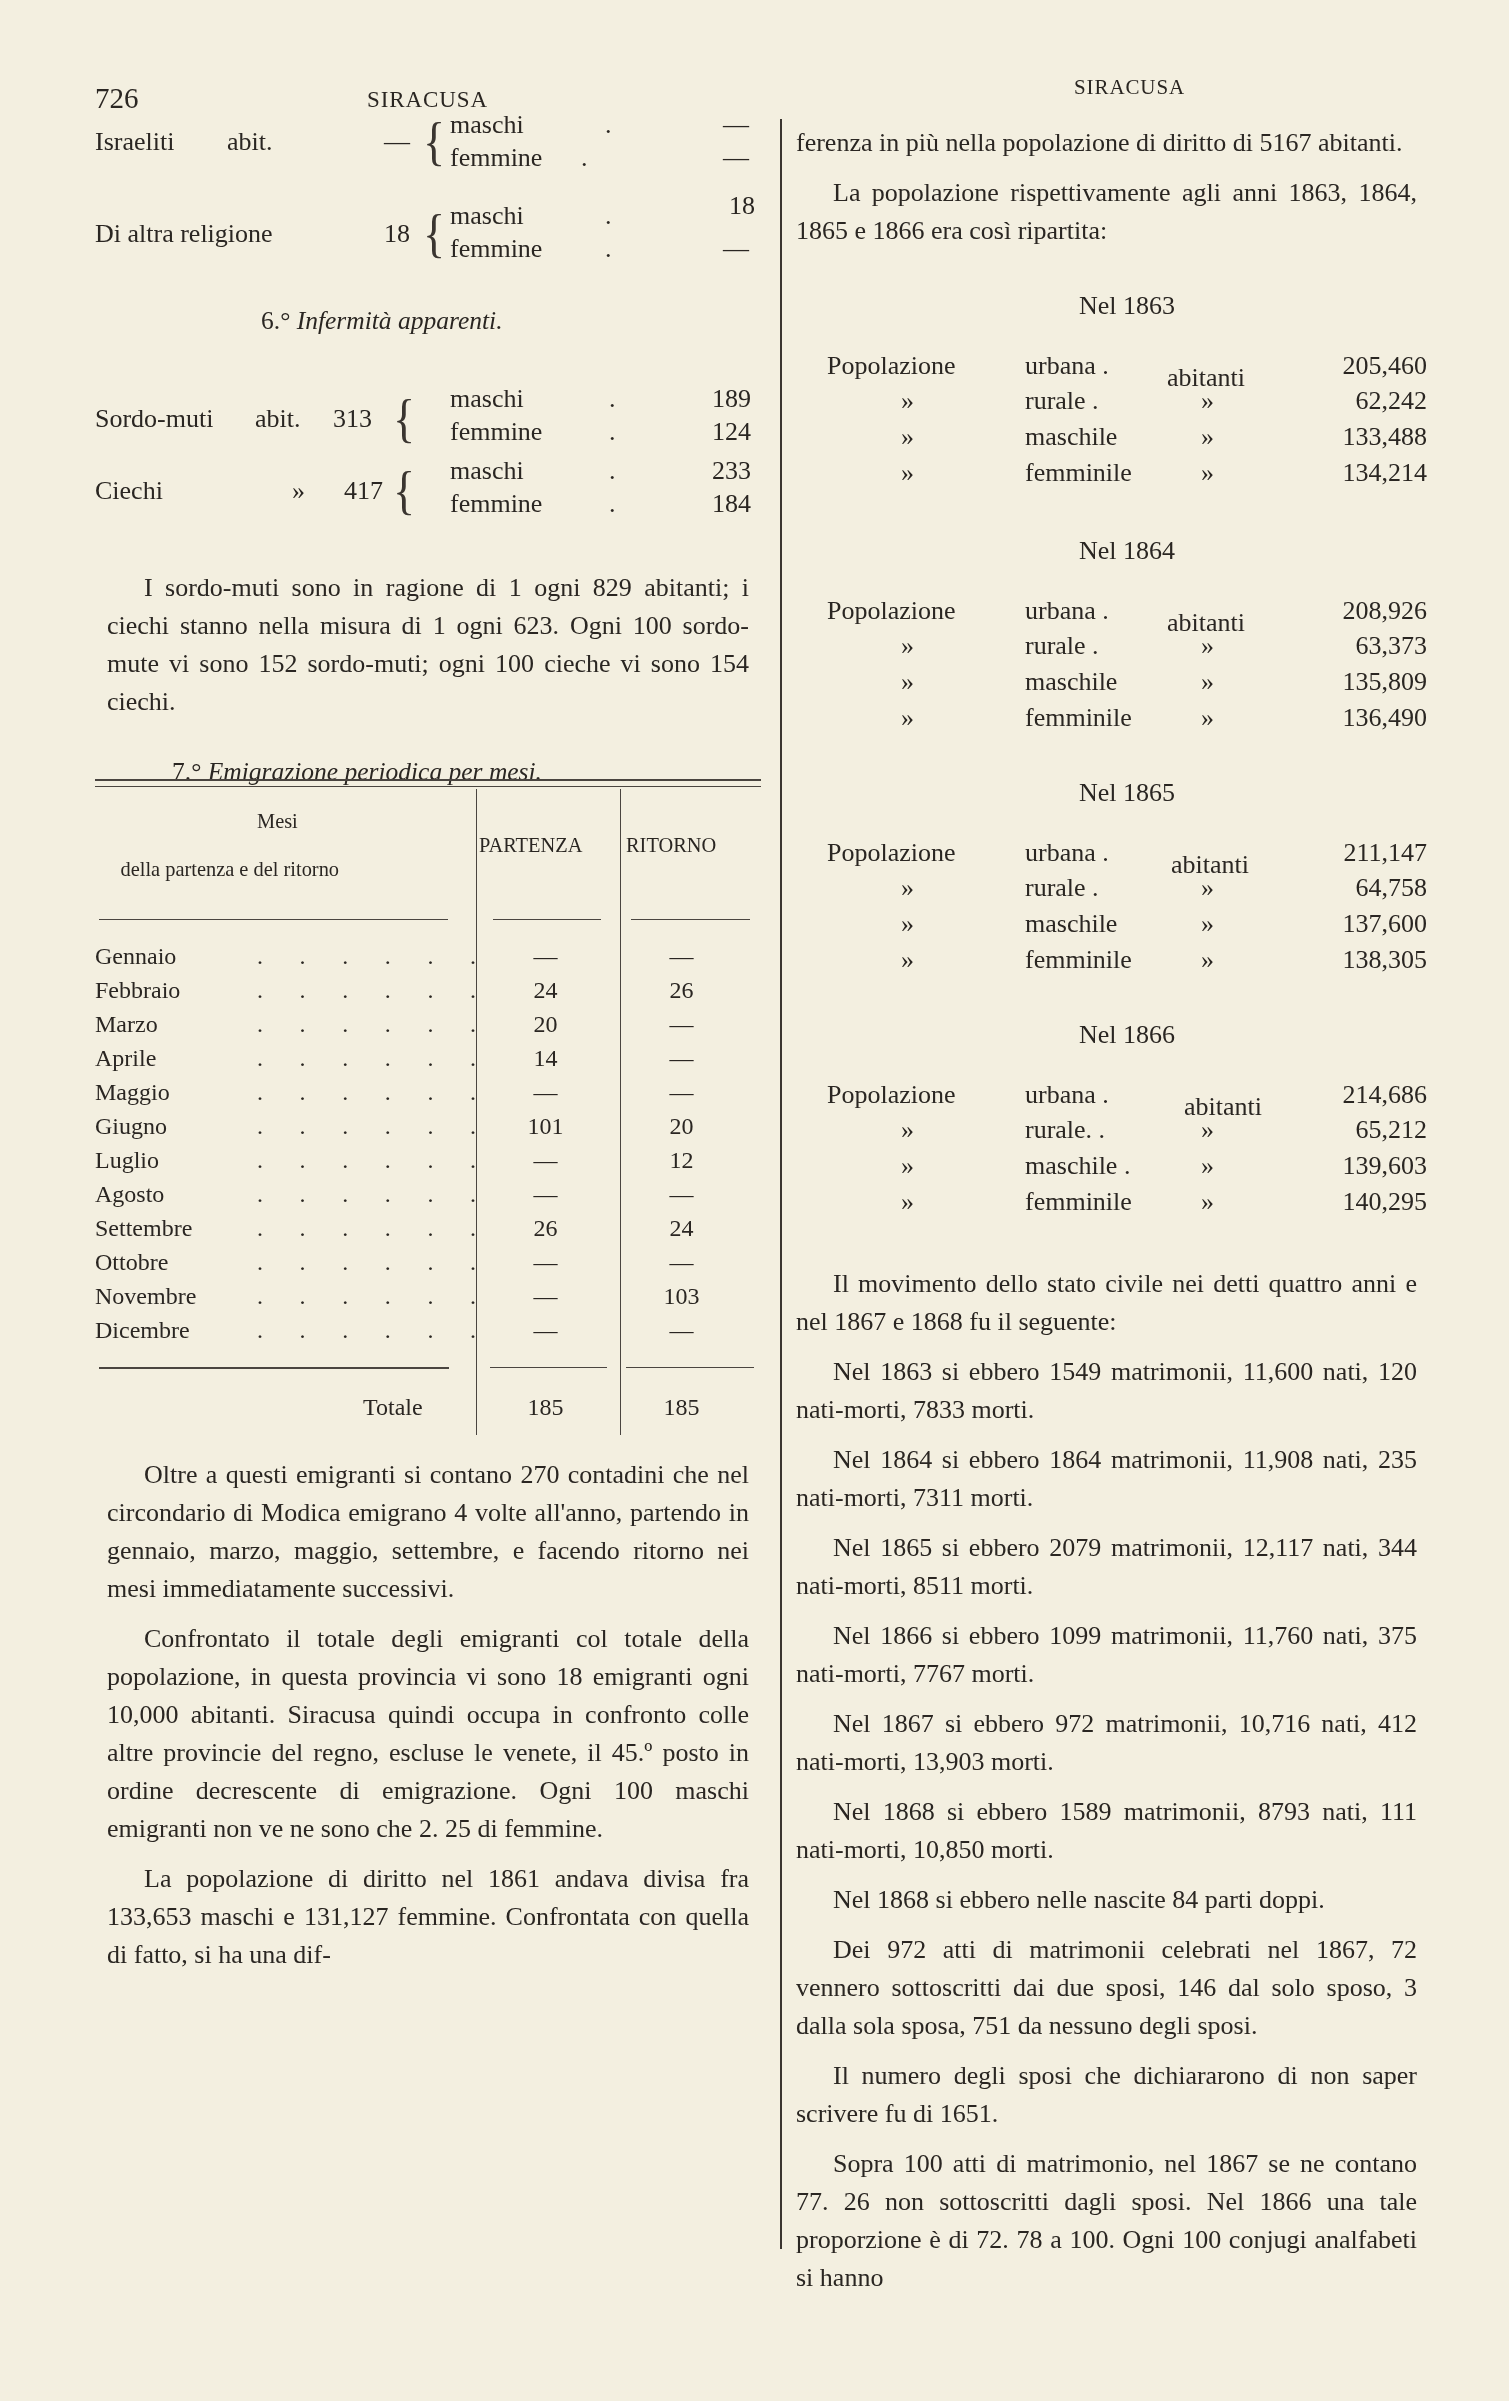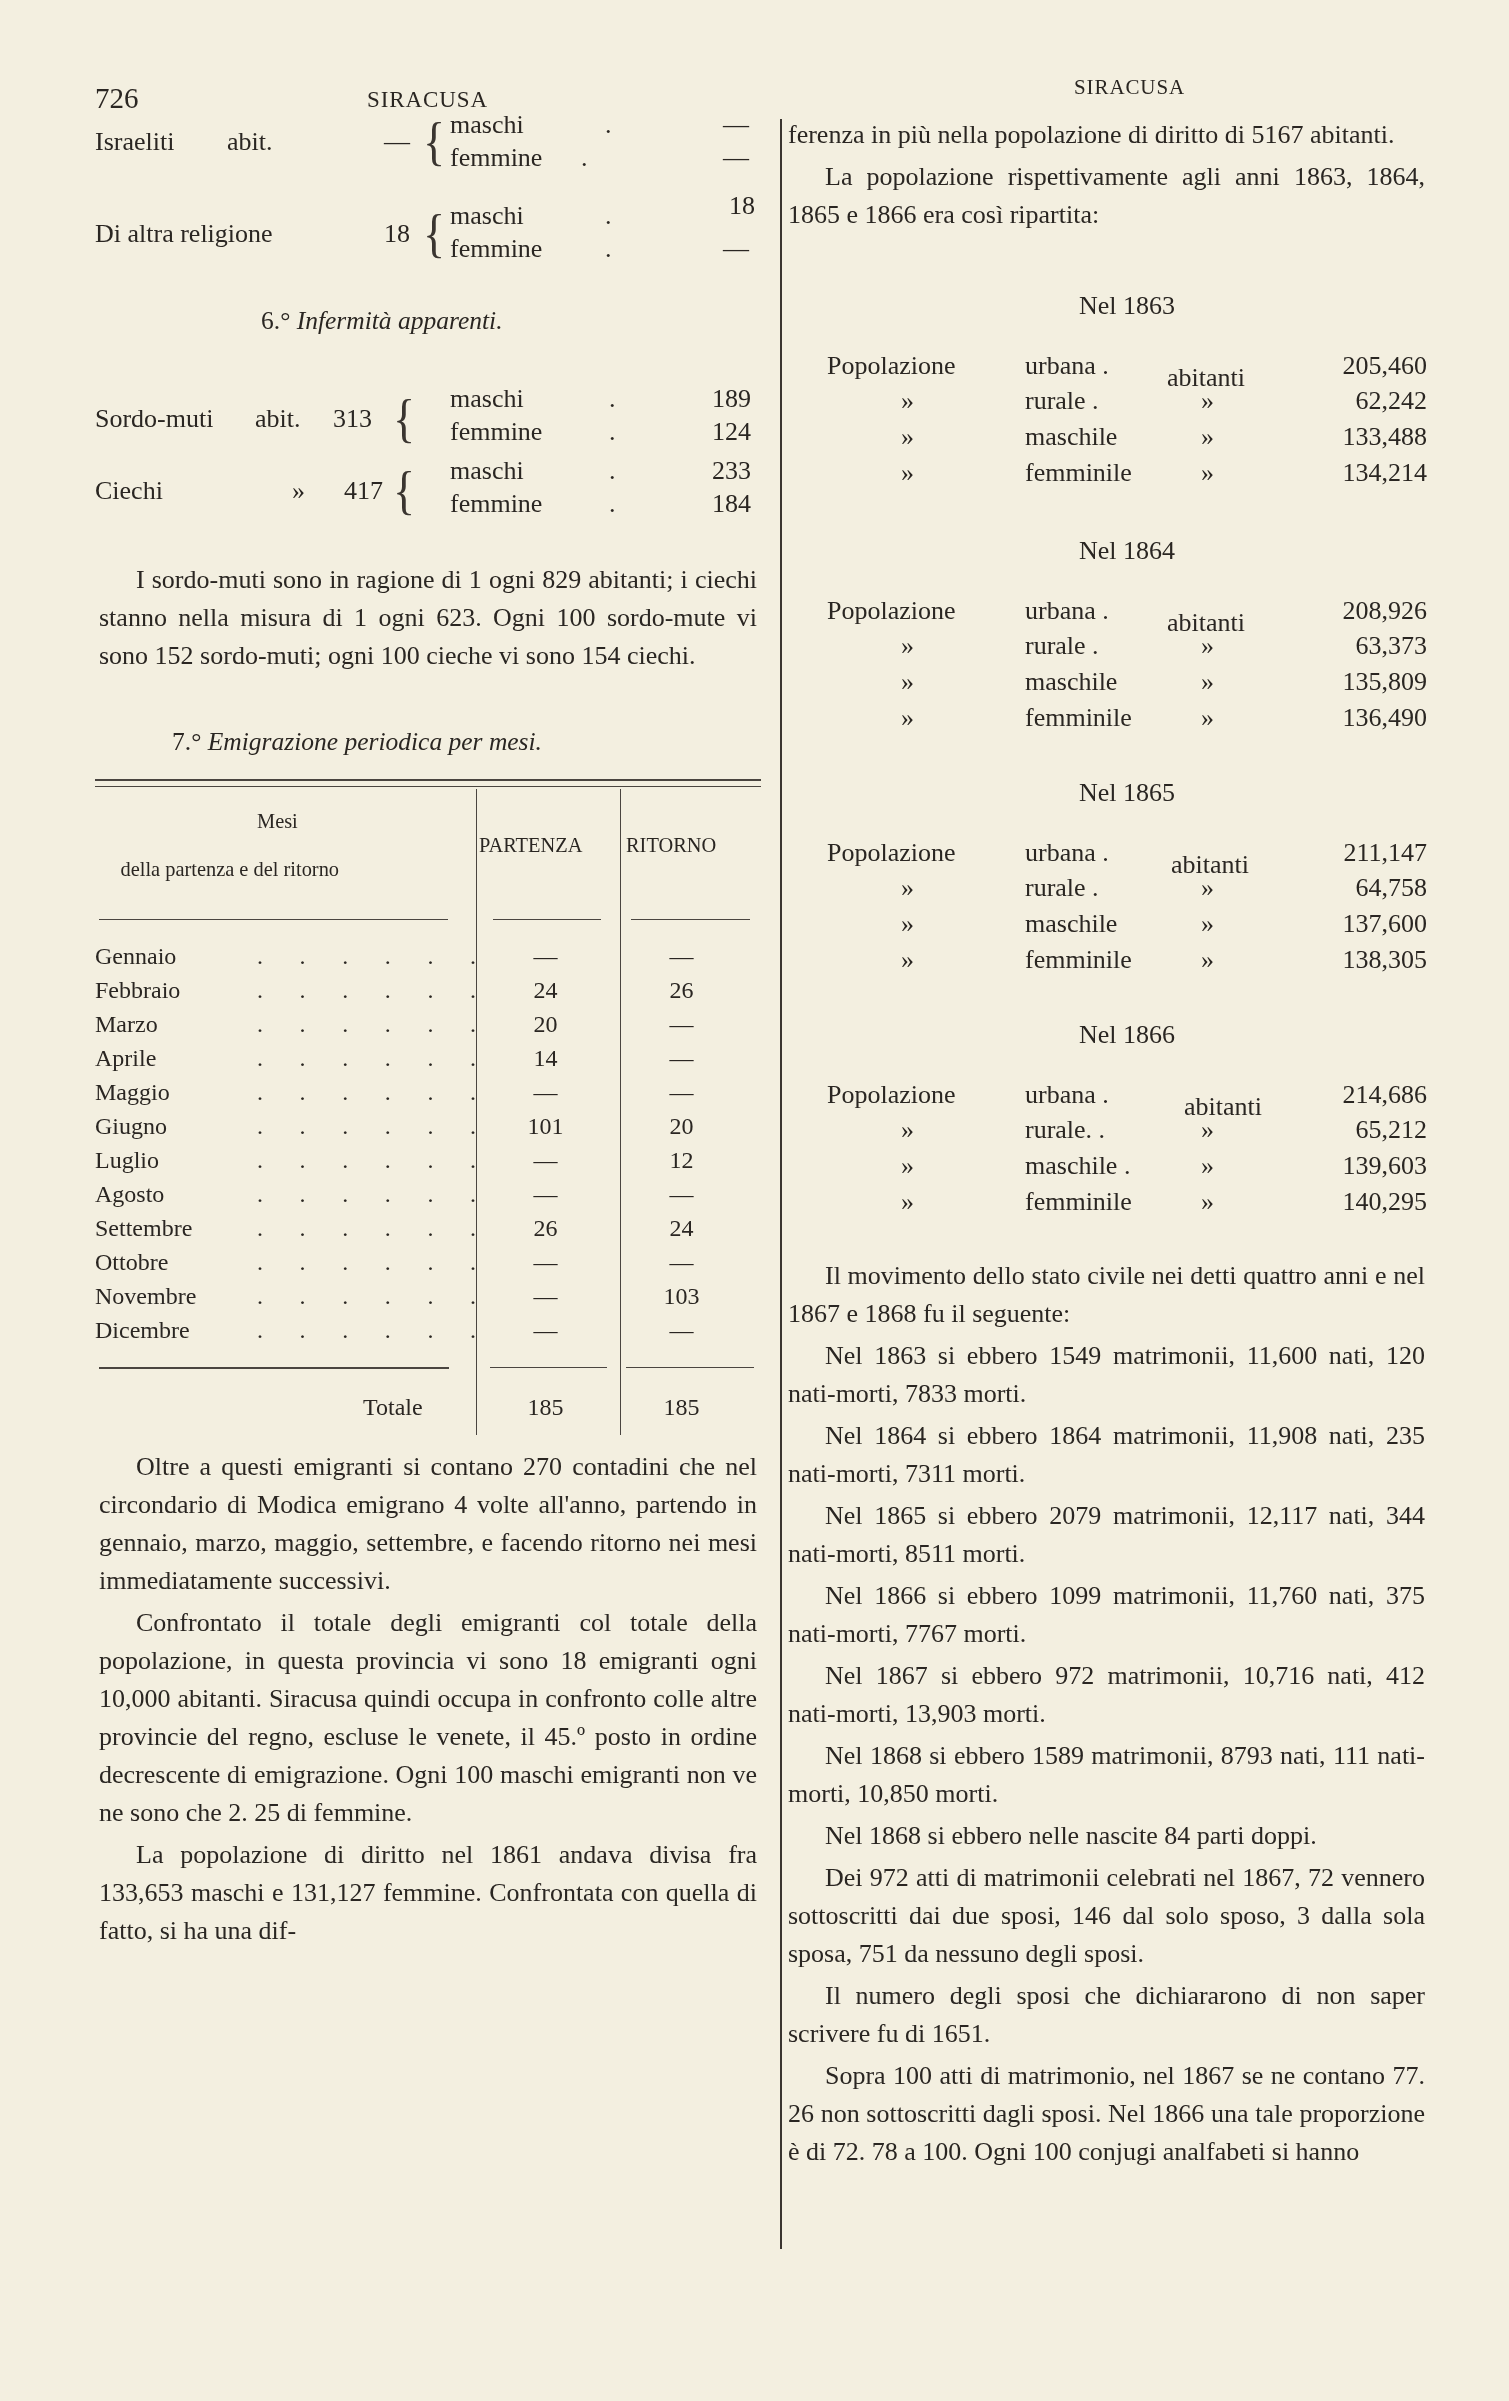--- a/index.html
+++ b/index.html
@@ -20,21 +20,21 @@
   }
   .abs { position: absolute; white-space: nowrap; }
   .runhead-num { font-size: 29px; top: 82px; left: 0; }
   .runhead { font-size: 23px; letter-spacing: 0.9px; top: 87px; }
   .t { font-size: 26px; line-height: 37px; }
   .brace { font-size: 46px; line-height: 37px; transform: scaleY(1.15); color:#3a3530; }
   .para {
     position: absolute; font-size: 26px; line-height: 38px;
     text-align: justify; text-align-last: left;
   }
-  .para p { margin: 4px; text-indent: 37px; text-align: justify; }
+  .para p { margin: 12px; text-indent: 37px; text-align: justify; }
   .para p.noindent { text-indent: 0; }
   .section-title { font-size: 25.5px; font-style: italic; }
   .section-title .num { font-style: normal; }
   
   .tbl { position: absolute; left: 0; top: 779px; width: 666px; height: 659px; }
   .hline { position: absolute; height: 1.7px; background: #4a4540; }
   .vline { position: absolute; width: 1.3px; background: #4a4540; }
   .small { font-size: 20.4px; }
   .row { position: absolute; left: 0; width: 666px; height: 34px; font-size: 24px; line-height: 34px; }
   .row .m { position: absolute; left: 0; }
@@ -107,21 +107,21 @@
     <span class="abs t" style="top:452px;left:617px">233</span>
     <span class="abs t" style="top:485px;left:355px">femmine</span>
     <span class="abs t" style="top:485px;left:514px">.</span>
     <span class="abs t" style="top:485px;left:617px">184</span>
   </div>
 
   <div class="para" style="top:557px;left:0;width:666px">
     <p>I sordo-muti sono in ragione di 1 ogni 829 abitanti; i ciechi stanno nella misura di 1 ogni 623. Ogni 100 sordo-mute vi sono 152 sordo-muti; ogni 100 cieche vi sono 154 ciechi.</p>
   </div>
 
-  <div class="abs section-title" style="top:727px;left:77px">
+  <div class="abs section-title" style="top:757px;left:77px">
     <span class="num">7.°</span> <span>Emigrazione periodica per mesi.</span>
   </div>
 
   <div class="tbl">
     <div class="hline" style="top:0;left:0;width:666px"></div>
     <div class="hline" style="top:6.8px;left:0;width:666px;height:1.3px"></div>
     <div class="vline" style="left:381px;top:10.2px;height:646px"></div>
     <div class="vline" style="left:525px;top:10.2px;height:646px"></div>
 
     <span class="abs small" style="top:31px;left:162px">Mesi</span>

